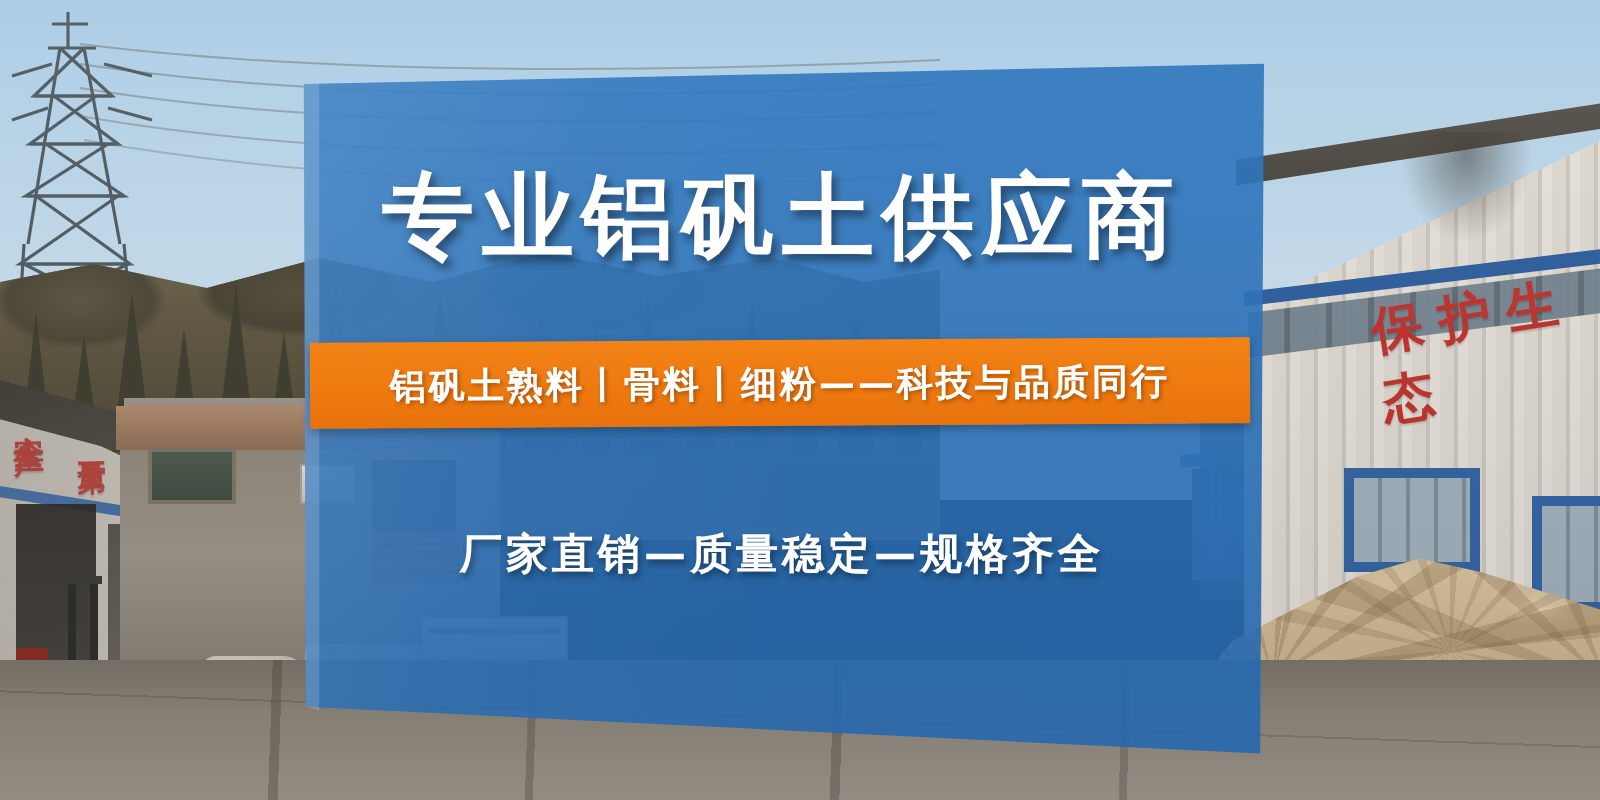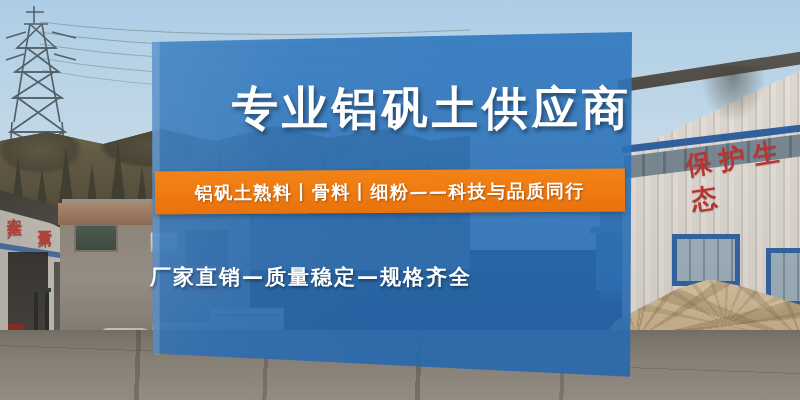--- a/index.html
+++ b/index.html
@@ -269,21 +269,21 @@
   .panel-edge {
     position:absolute; left:150px; top:24px; width:482px; height:360px;
     clip-path:polygon(0.4% 5.0%, 2.0% 5.0%, 2.0% 92.0%, 0.6% 91.5%);
     background:rgba(255,255,255,.16);
     pointer-events:none;
   }
 
   
   .headline {
     position:absolute; left:150px; top:78px; width:482px;
-    text-align:right;
+    text-align:center;
     font-family:"DejaVu Sans", sans-serif;
     font-size:46px; font-weight:bold; color:#ffffff;
     letter-spacing:4px;
     text-shadow:2px 3px 4px rgba(0,0,0,.45);
     white-space:nowrap;
   }
 
   .subbar {
     position:absolute; left:155px; top:170px; width:470px; height:43px;
     background:linear-gradient(180deg,#f28317 0%, #ef7a10 55%, #e8720c 100%);
@@ -292,21 +292,21 @@
     display:flex; align-items:center; justify-content:center;
   }
   .subbar-text {
     font-family:"DejaVu Sans", sans-serif;
     font-size:18px; font-weight:bold; color:#ffffff;
     letter-spacing:1.5px; white-space:nowrap;
     text-shadow:1px 1px 2px rgba(110,50,0,.55);
   }
 
   .line {
-    position:absolute; width:482px; text-align:left;
+    position:absolute; width:482px; text-align:center;
     font-family:"DejaVu Sans", sans-serif;
     font-size:21px; font-weight:bold; color:#ffffff;
     letter-spacing:2px; white-space:nowrap;
     text-shadow:1px 2px 3px rgba(0,0,0,.42);
   }
   .line1 { left:150px; top:263px; }
   .line2 { left:152px; top:307px; }
 </style>
 </head>
 <body>

